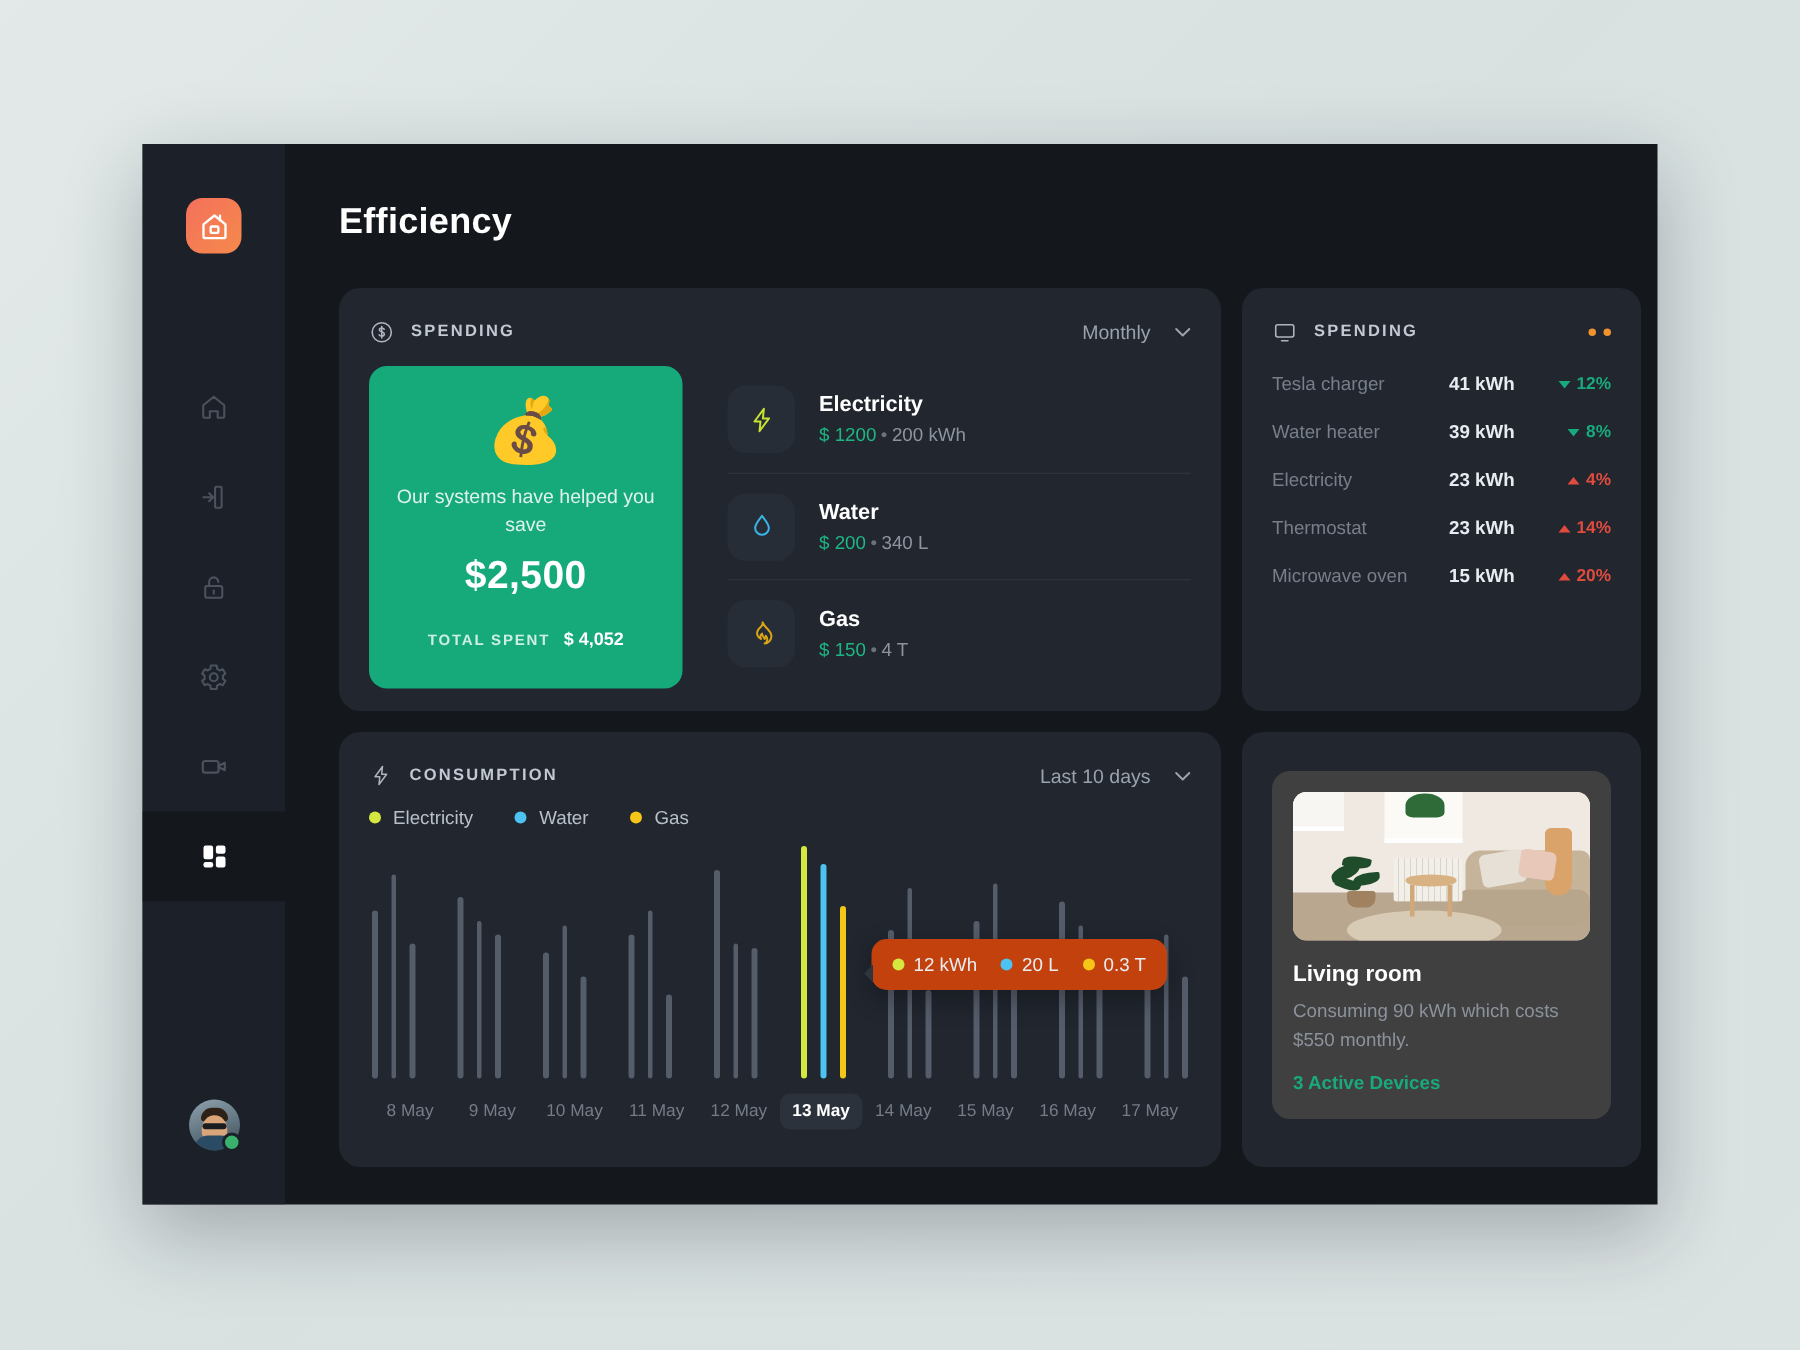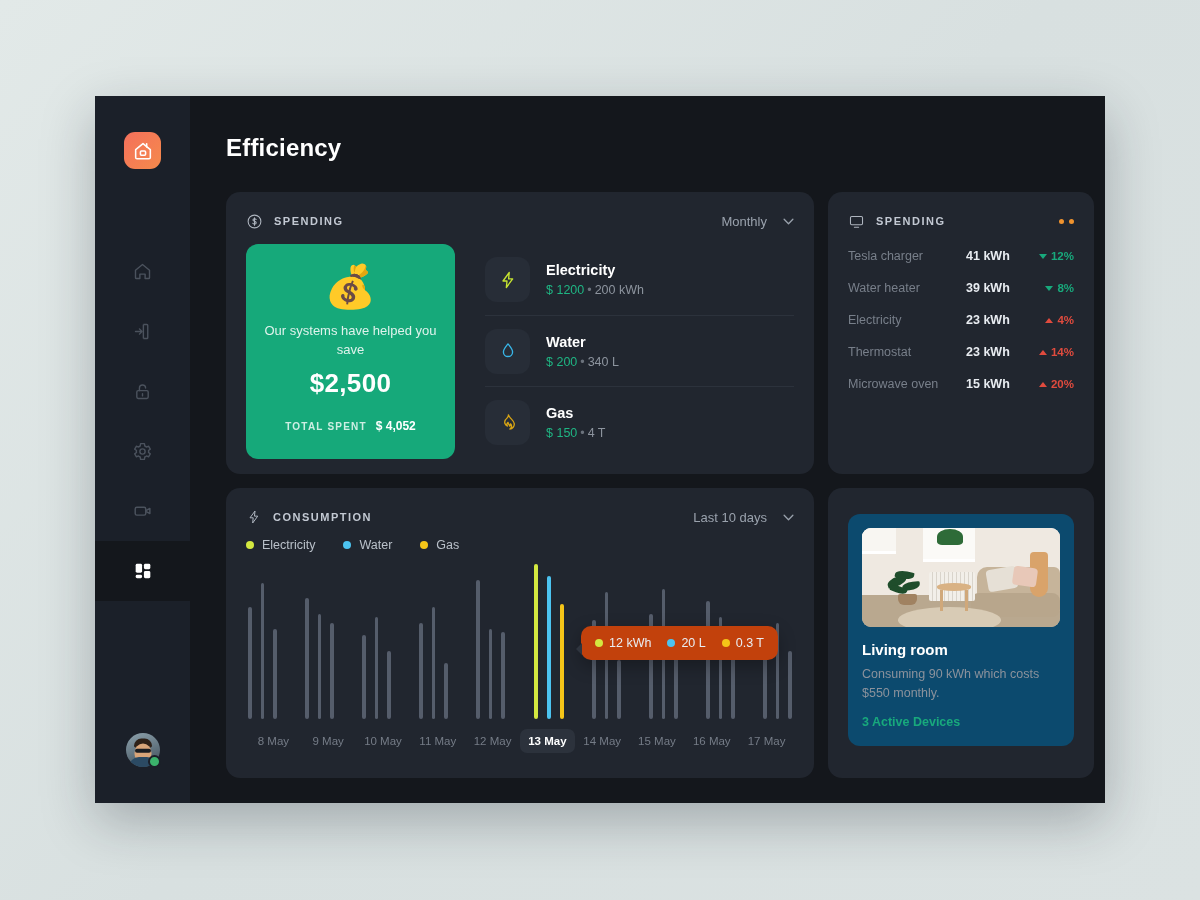--- a/index.html
+++ b/index.html
@@ -246,21 +246,21 @@
   .tt-item { display: flex; align-items: center; gap: 6px; color: #e9edf2; font-size: 12.5px; }
   .tt-item i { width: 8px; height: 8px; border-radius: 50%; display: block; }
 
   
   .pager { display: flex; align-items: center; gap: 6px; }
   .pager .pill { width: 17px; height: 7px; border-radius: 4px; background: #fff; }
   .pager .dot { width: 6px; height: 6px; border-radius: 50%; background: #5b626c; }
 
   .room-card {
     margin-top: 8px;
-    background: #0c4a6e;
+    background: #404040;
     border-radius: 12px;
     padding: 14px;
     height: 232px;
   }
   .room-photo {
     width: 100%; height: 99px; border-radius: 9px;
     overflow: hidden; position: relative;
     background: linear-gradient(180deg,#efe8df 0%,#e2d7c9 55%,#cbbdab 100%);
   }
   .rp-wall { position:absolute; left:0; top:0; width:100%; height:70%; background:#efe9e1; }

